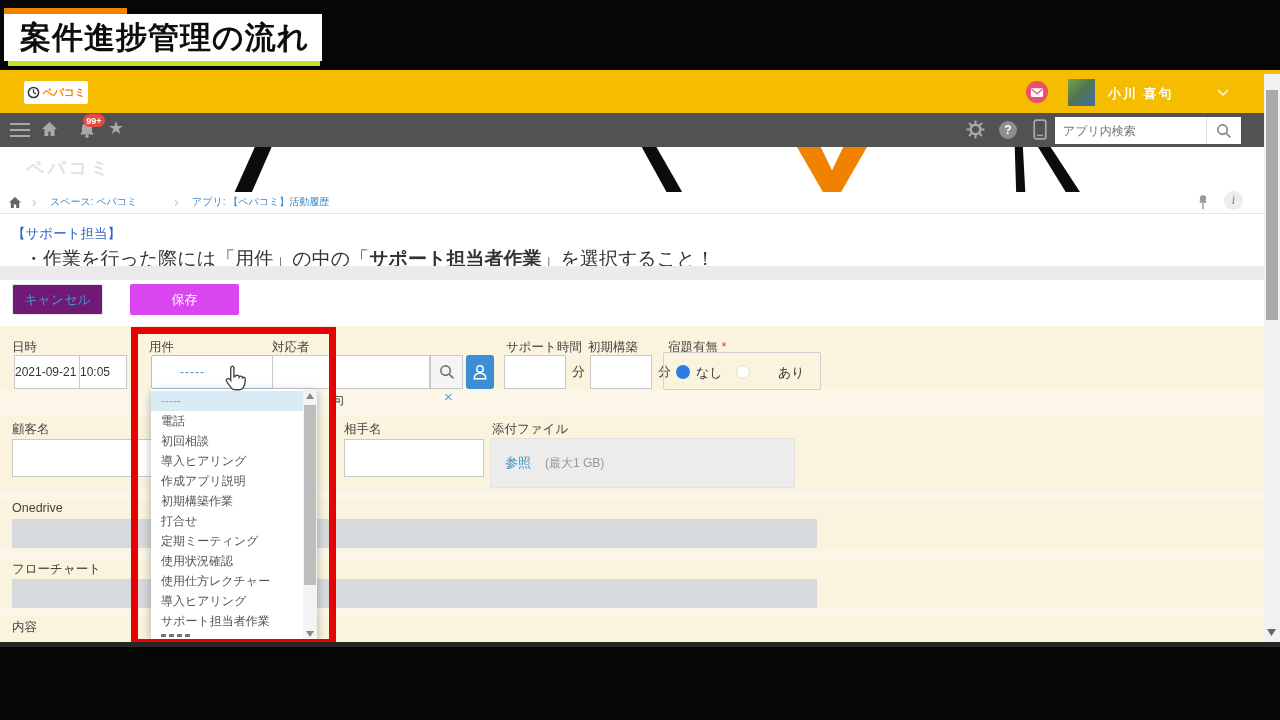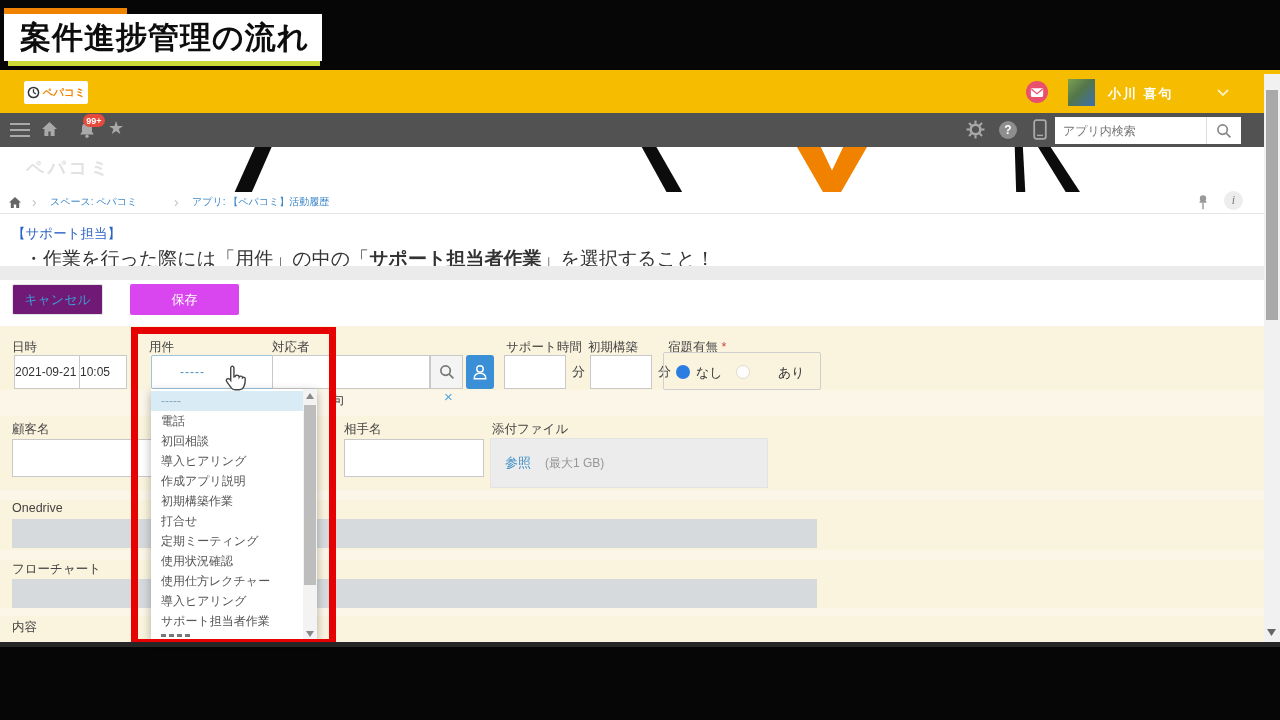--- a/index.html
+++ b/index.html
@@ -194,21 +194,21 @@
   <div class="abs" style="left:332px;top:392px;font-size:12px;color:#333;">句</div>
   <div class="abs" style="left:444px;top:388px;font-size:15px;color:#53a7dc;cursor:pointer;">×</div>
 
   <div class="lbl" style="left:12px;top:421px;">顧客名</div>
   <div class="inp" style="left:12px;top:439px;width:298px;height:38px;"></div>
 
   <div class="lbl" style="left:344px;top:421px;">相手名</div>
   <div class="inp" style="left:344px;top:439px;width:140px;height:38px;"></div>
 
   <div class="lbl" style="left:492px;top:421px;">添付ファイル</div>
-  <div class="abs" style="left:490px;top:438px;width:278px;height:50px;background:#ececec;border:1px solid #e3e3e3;box-sizing:border-box;display:flex;align-items:center;gap:14px;padding-left:14px;">
+  <div class="abs" style="left:490px;top:438px;width:305px;height:50px;background:#ececec;border:1px solid #e3e3e3;box-sizing:border-box;display:flex;align-items:center;gap:14px;padding-left:14px;">
     <span style="font-size:13px;color:#3b8dc8;cursor:pointer;">参照</span>
     <span style="font-size:12px;color:#969696;text-align:center;">(最大1 GB)</span>
   </div>
 
   <div class="lbl" style="left:12px;top:501px;">Onedrive</div>
   <div class="graybar" style="left:12px;top:519px;width:805px;height:29px;"></div>
 
   <div class="lbl" style="left:12px;top:561px;">フローチャート</div>
   <div class="graybar" style="left:12px;top:579px;width:805px;height:29px;"></div>
 

